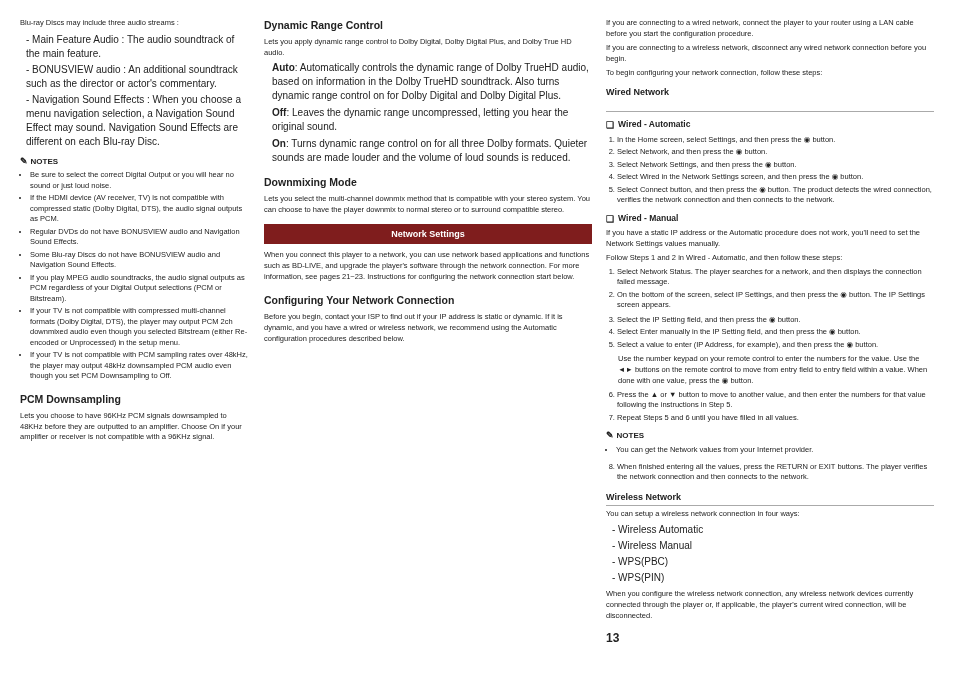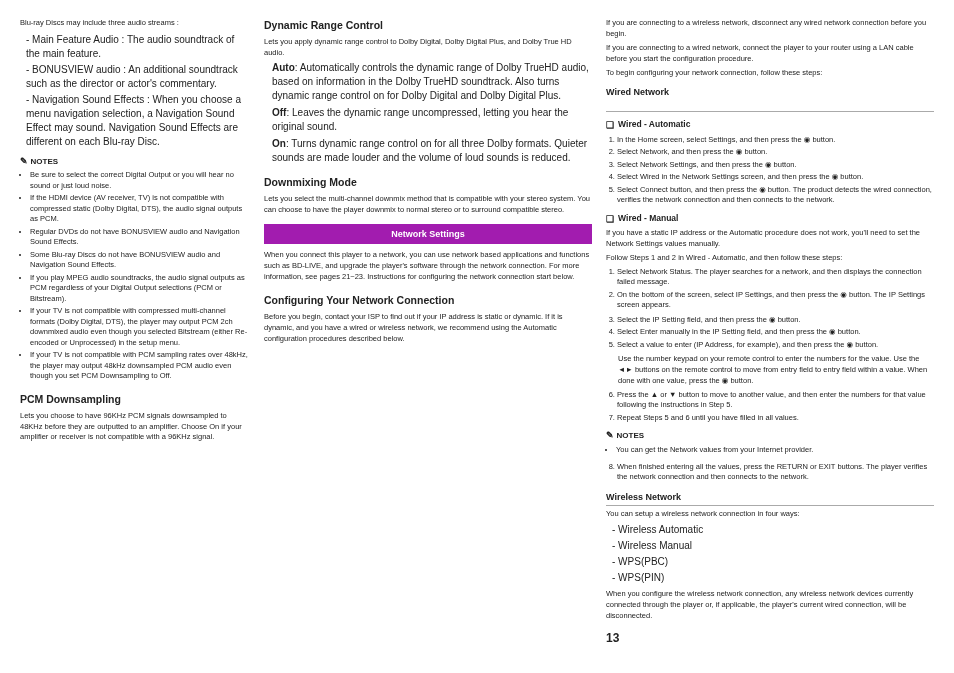--- a/index.html
+++ b/index.html
@@ -43,21 +43,21 @@
       gap: 3px;
       margin-bottom: 3px;
     }
     .notes-title::before {
       content: "✎";
       font-size: 9px;
     }
     .notes-section ul { list-style: disc; padding-left: 10px; }
     .notes-section ul li { font-size: 7.5px; margin-bottom: 2px; }
     .network-settings-bar {
-      background: #a21caf;
+      background: #7f1d1d;
       color: #fff;
       text-align: center;
       font-size: 9px;
       font-weight: bold;
       padding: 4px 6px;
       margin: 8px 0 6px 0;
     }
     .bold { font-weight: bold; }
     .sub-heading {
       font-size: 8.5px;
@@ -152,22 +152,22 @@
 
     <div class="network-settings-bar">Network Settings</div>
 
     <p>When you connect this player to a network, you can use network based applications and functions such as BD-LIVE, and upgrade the player's software through the network connection. For more information, see pages 21~23. Instructions for configuring the network connection start below.</p>
 
     <h2>Configuring Your Network Connection</h2>
     <p>Before you begin, contact your ISP to find out if your IP address is static or dynamic. If it is dynamic, and you have a wired or wireless network, we recommend using the Automatic configuration procedures described below.</p>
   </div>
 
   <div class="col">
+    <p>If you are connecting to a wired network, connect the player to your router using a LAN cable before you start the configuration procedure.</p>
     <p>If you are connecting to a wireless network, disconnect any wired network connection before you begin.</p>
-    <p>If you are connecting to a wired network, connect the player to your router using a LAN cable before you start the configuration procedure.</p>
     <p>To begin configuring your network connection, follow these steps:</p>
 
     <div class="wired-heading">Wired Network</div>
 
     <div class="sub-heading">Wired - Automatic</div>
     <ol>
       <li>In the Home screen, select Settings, and then press the ◉ button.</li>
       <li>Select Network, and then press the ◉ button.</li>
       <li>Select Network Settings, and then press the ◉ button.</li>
       <li>Select Wired in the Network Settings screen, and then press the ◉ button.</li>

